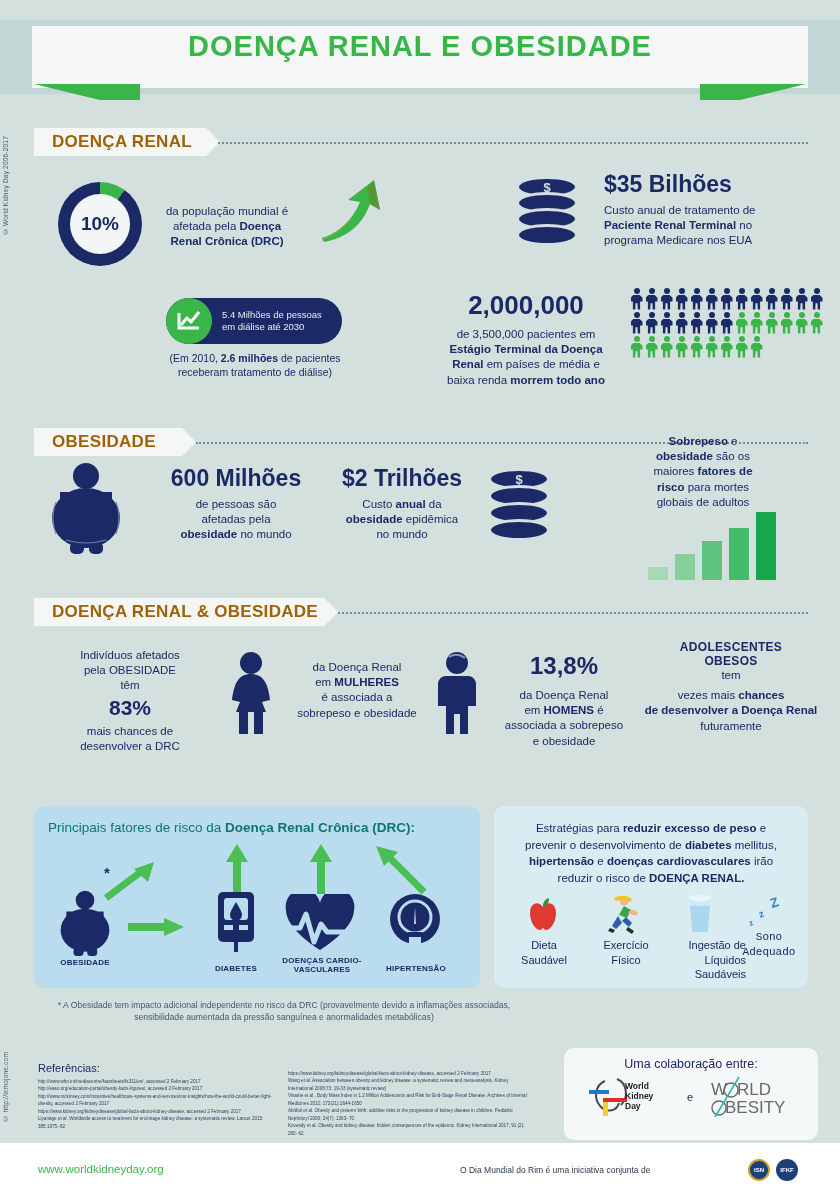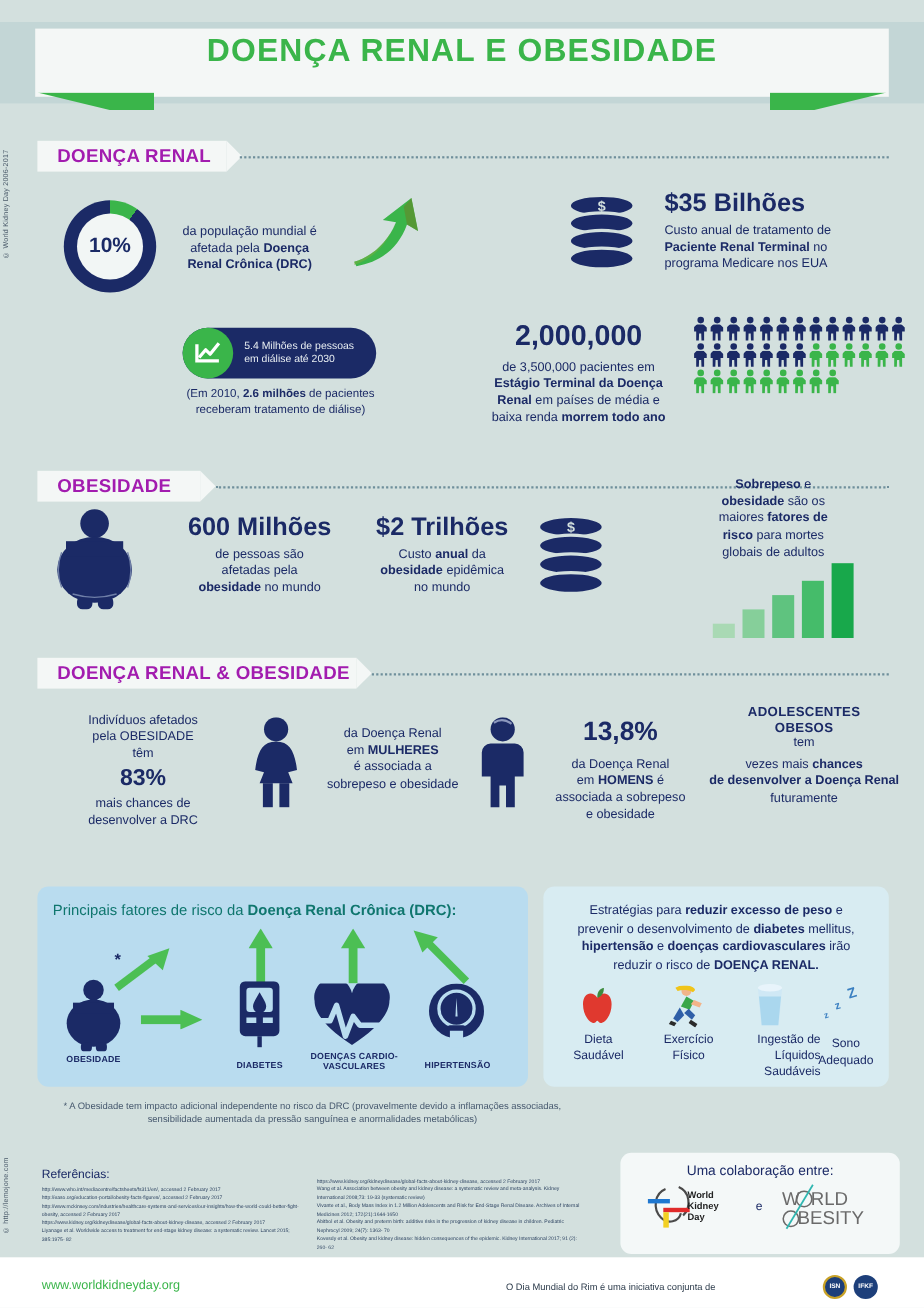--- a/index.html
+++ b/index.html
@@ -30,21 +30,21 @@
     writing-mode: vertical-rl; transform: rotate(180deg);
     white-space: nowrap; letter-spacing: .2px;
   }
   .vtext.top { top: 136px; }
   .vtext.bottom { top: 1052px; }
 
   
   .sec-head {
     position: absolute; height: 28px; background: #f4f7f6;
     display: flex; align-items: center; padding-left: 18px;
-    font-size: 17px; font-weight: bold; color: #a21caf; letter-spacing: .3px;
+    font-size: 17px; font-weight: bold; color: #a16207; letter-spacing: .3px;
   }
   .sec-head::after {
     content: ""; position: absolute; right: -14px; top: 0;
     border-top: 14px solid transparent; border-bottom: 14px solid transparent;
     border-left: 14px solid #f4f7f6;
   }
   .dots { position: absolute; height: 0; border-top: 2px dotted #6f8f9b; }
 
   
   .big { font-size: 23px; font-weight: bold; line-height: 1.05; }
@@ -575,21 +575,21 @@
       <span>Ingestão de</span><br>
       <span>Líquidos</span><br>
       <span>Saudáveis</span>
     </div>
 
     <svg style="position:absolute; left:252px; top:88px;" width="46" height="38" viewBox="0 0 46 38">
       <text x="26" y="14" font-family="Liberation Sans" font-size="13" font-weight="bold" fill="#3a7fc1" transform="rotate(-18 26 14)">Z</text>
       <text x="14" y="24" font-family="Liberation Sans" font-size="10" font-weight="bold" fill="#3a7fc1" transform="rotate(-18 14 24)">z</text>
       <text x="4" y="32" font-family="Liberation Sans" font-size="8" font-weight="bold" fill="#3a7fc1" transform="rotate(-18 4 32)">z</text>
     </svg>
-    <div class="body-t" style="position:absolute; left:240px; top:136px; width:70px; text-align:center; font-size:11px;">
+    <div class="body-t" style="position:absolute; left:240px; top:124px; width:70px; text-align:center; font-size:11px;font-family:Liberation Mono, monospace;">
       <span>Sono</span><br>
       <span>Adequado</span>
     </div>
   </div>
 
   <div class="footnote">* A Obesidade tem impacto adicional independente no risco da DRC (provavelmente devido a inflamações associadas, sensibilidade aumentada da pressão sanguínea e anormalidades metabólicas)</div>
 
   <div class="refs-title">Referências:</div>
   <div class="refs-col a" style="white-space:pre-line;">http://www.who.int/mediacentre/factsheets/fs311/en/, accessed 2 February 2017
 http://easo.org/education-portal/obesity-facts-figures/, accessed 2 February 2017

